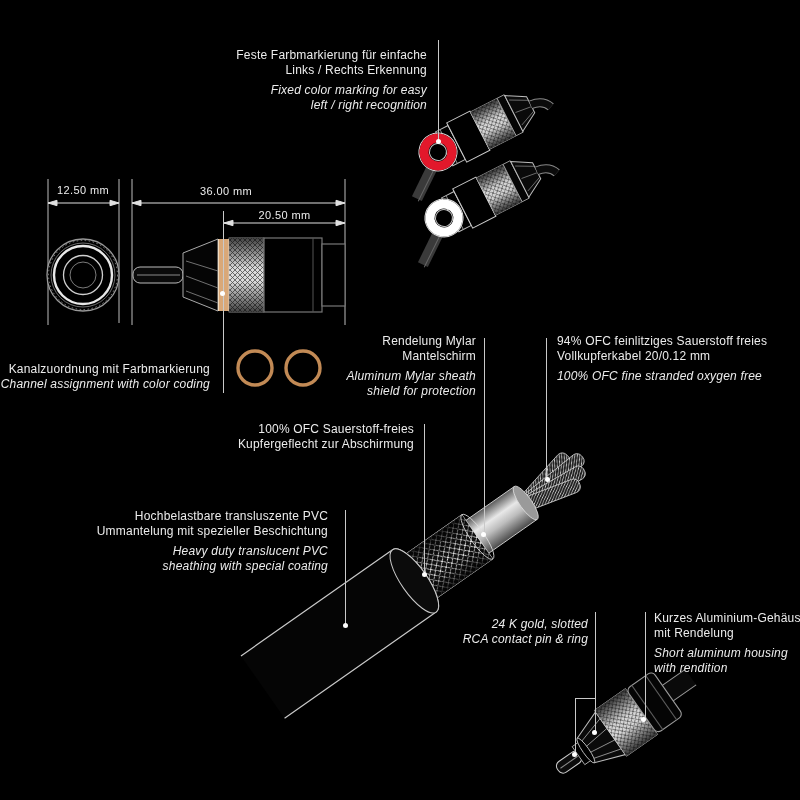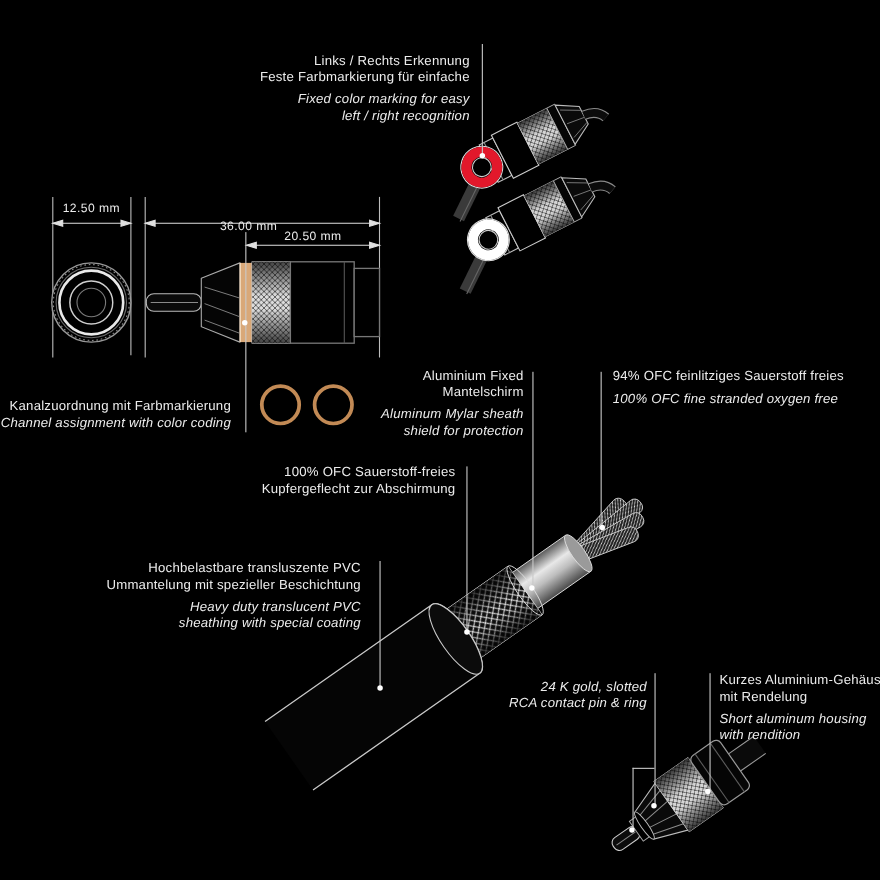--- a/index.html
+++ b/index.html
@@ -112,21 +112,21 @@
       <line x1="178.5" y1="64" x2="178.5" y2="136" stroke="#f2dcc0" stroke-width="1"></line>
       <rect x="189" y="63" width="35" height="74" fill="url(#knurlB)" stroke="#e5e5e5" stroke-width="0.6"></rect>
       <rect x="189" y="63" width="35" height="74" fill="url(#shadeB)"></rect>
       <rect x="224" y="63" width="58" height="74" fill="#000" stroke="#777" stroke-width="1.2"></rect>
       <line x1="273" y1="63" x2="273" y2="137" stroke="#555" stroke-width="1"></line>
       <rect x="282" y="69" width="23" height="62" fill="#000" stroke="#777" stroke-width="1.2"></rect>
     </g>
   </svg>
 
   <div class="dim" style="left:38px;top:184px;width:90px">12.50 mm</div>
-  <div class="dim" style="left:132px;top:200px;width:188px">36.00 mm</div>
+  <div class="dim" style="left:132px;top:185px;width:188px">36.00 mm</div>
   <div class="dim" style="left:224px;top:209px;width:121px">20.50 mm</div>
 
   <svg style="left:225px;top:340px;" width="110" height="56" viewBox="0 0 110 56">
     <circle cx="30" cy="28" r="17" fill="none" stroke-width="3.4" stroke="#c28a55"></circle>
     <circle cx="78" cy="28" r="17" fill="none" stroke-width="3.4" stroke="#c28a55"></circle>
   </svg>
 
   <svg style="left:140px;top:430px;" width="520" height="340" viewBox="0 0 520 340">
     <defs>
       <pattern id="braidPat" width="7" height="7" patternUnits="userSpaceOnUse">
@@ -210,52 +210,53 @@
       <rect x="64" y="-28" width="38" height="56" fill="url(#knurlC)" stroke="#e0e0e0" stroke-width="0.6"></rect>
       <rect x="64" y="-28" width="38" height="56" fill="url(#shadeC)"></rect>
       <rect x="102" y="-27" width="32" height="54" rx="5" fill="#050505" stroke="#999" stroke-width="1.1"></rect>
       <line x1="109" y1="-27" x2="109" y2="27" stroke="#5c5c5c"></line>
       <line x1="126" y1="-27" x2="126" y2="27" stroke="#5c5c5c"></line>
     </g>
   </svg>
 
   <div class="ann r" style="right:373px;top:48px">
     <div class="de">
+      <div>Feste Farbmarkierung für einfache</div>
       <div>Links / Rechts Erkennung</div>
-      <div>Feste Farbmarkierung für einfache</div>
     </div>
     <div class="en">
       <div>Fixed color marking for easy</div>
       <div>left / right recognition</div>
     </div>
   </div>
 
   <div class="ann r tight" style="right:590px;top:362px">
     <div class="de">
         <div>Kanalzuordnung mit Farbmarkierung</div>
       </div>
     <div class="en">
         <div>Channel assignment with color coding</div>
       </div>
   </div>
 
   <div class="ann r" style="right:324px;top:334px">
     <div class="de">
-      <div>Aluminium Fixed</div>
+      <div>Rendelung Mylar</div>
       <div>Mantelschirm</div>
     </div>
     <div class="en">
       <div>Aluminum Mylar sheath</div>
       <div>shield for protection</div>
     </div>
   </div>
 
   <div class="ann" style="left:557px;top:334px">
     <div class="de">
       <div>94% OFC feinlitziges Sauerstoff freies</div>
+      <div>Vollkupferkabel 20/0.12 mm</div>
     </div>
     <div class="en">
       <div>100% OFC fine stranded oxygen free</div>
     </div>
   </div>
 
   <div class="ann r" style="right:386px;top:422px">
     <div class="de">
       <div>100% OFC Sauerstoff-freies</div>
       <div>Kupfergeflecht zur Abschirmung</div>

